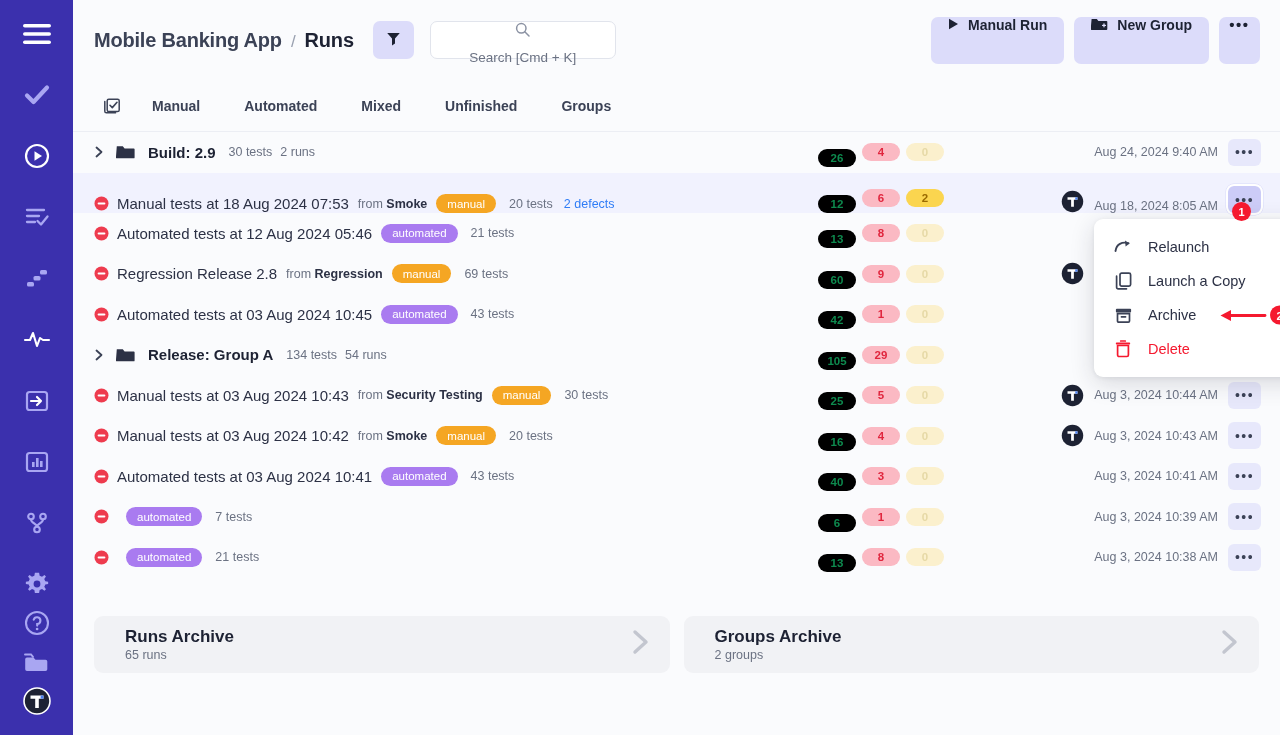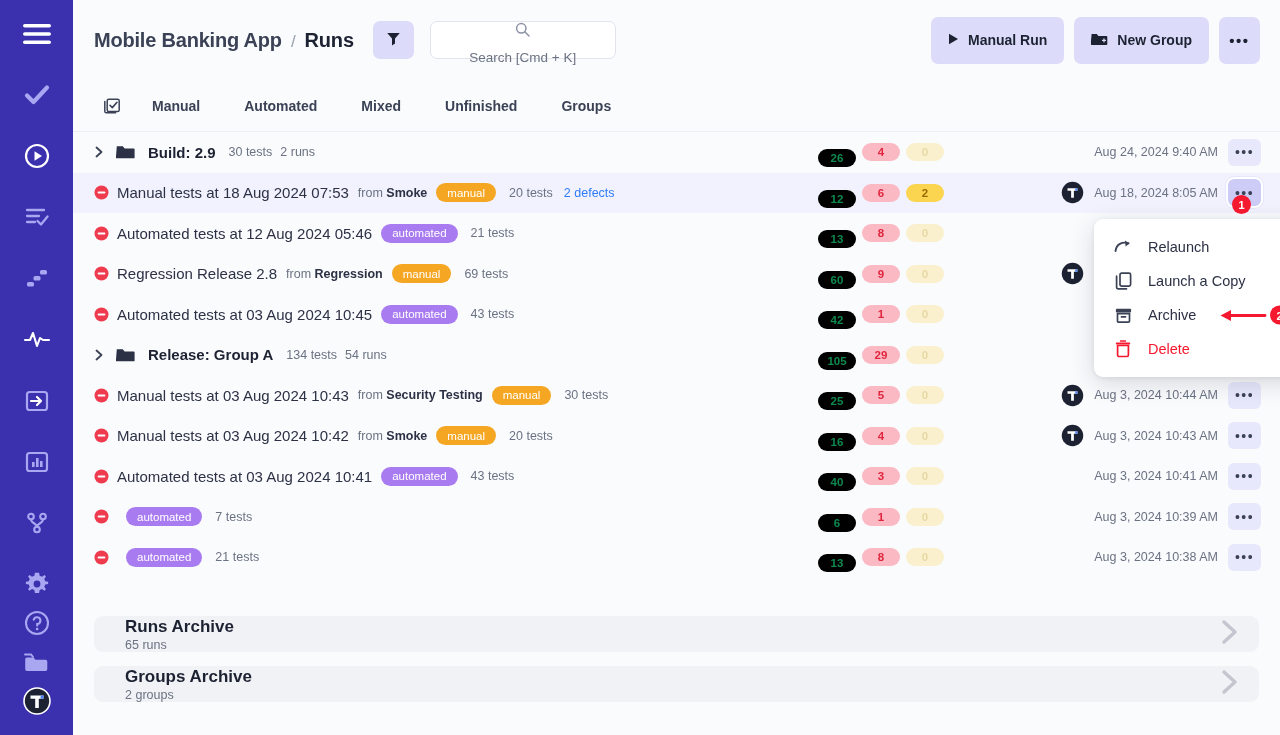--- a/index.html
+++ b/index.html
@@ -67,21 +67,21 @@
     cursor: text;
     flex-direction: column;
   }
   .search-ph { font-size: 13.5px; color: #6b7283; }
 
   .topbar-right { margin-left: auto; display: flex; align-items: center; gap: 10px; }
   .hbtn {
     height: 47px; background: #dcdcfa; border: none; border-radius: 7px;
     color: #1d2233; font-size: 14px; font-weight: bold;
     font-family: "Liberation Sans", sans-serif;
-    display: flex; align-items: center; gap: 9px;
+    display: flex; gap: 9px;
     padding: 0 17px; cursor: pointer;
   }
   .hbtn.icon-only { width: 41px; padding: 0; justify-content: center; }
   .dots { letter-spacing: 1.5px; font-size: 15px; line-height: 1; color:#1d2233; }
 
   
   .tabsbar {
     height: 52px; flex: 0 0 52px;
     display: flex; align-items: center;
     padding-left: 21px;
@@ -96,21 +96,21 @@
   .tab:first-of-type { padding-left: 26px; }
 
   
   .rows { flex: 0 0 auto; padding-top: 0px; }
   .row {
     height: 40.5px;
     display: flex; align-items: center;
     padding: 0 20px 0 21px;
     position: relative;
   }
-  .row.selected { background: #f1f2fe; }
+  .row.selected { background: #f1f2fe; align-items: flex-end; }
   .row-left { display: flex; align-items: center; min-width: 0; }
   .chev { width: 22px; display:flex; align-items:center; justify-content:flex-start; cursor: pointer; }
   .folder-ico { margin-right: 13px; display: flex; align-items: center; }
   .status-ico { width: 23px; display: flex; align-items: center; }
   .row-title {
     font-size: 15px; color: #2c3145; white-space: nowrap;
   }
   .row-title.group { font-weight: bold; color:#1d2233; }
   .row-from { font-size: 12.5px; color: #6b7283; margin-left: 9px; white-space: nowrap; }
   .row-from b { color: #2c3145; font-weight: bold; }
@@ -161,21 +161,20 @@
     font-size: 11px; font-weight: bold;
     display: flex; align-items: center; justify-content: center;
     z-index: 30;
   }
 
   
   .archives {
     margin-top: 38px;
     display: flex; gap: 14px;
     padding: 0 21px;
-    flex-direction: column;
   }
   .arch-card {
     flex: 1 1 0; height: 57px;
     background: #f1f2f5; border-radius: 9px;
     display: flex; align-items: center;
     padding: 0 18px 0 31px;
     cursor: pointer;
   }
   .arch-t { font-size: 17px; font-weight: bold; color: #1d2233; line-height: 1.25; }
   .arch-s { font-size: 12.5px; color: #6b7283; margin-top: 1px; }

